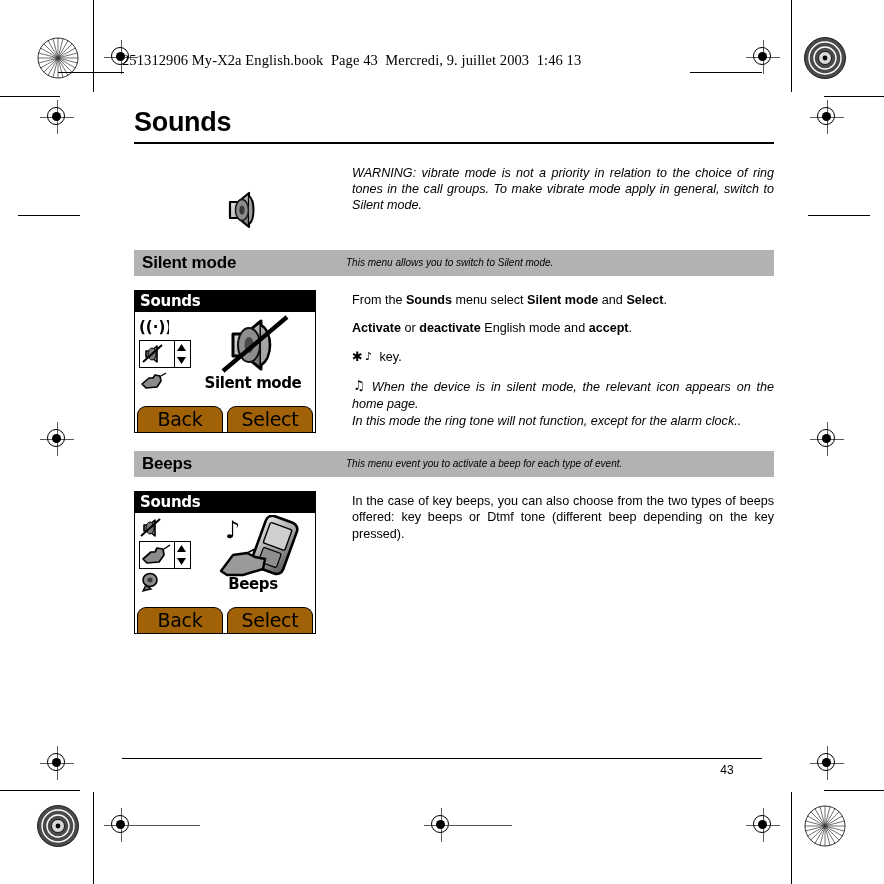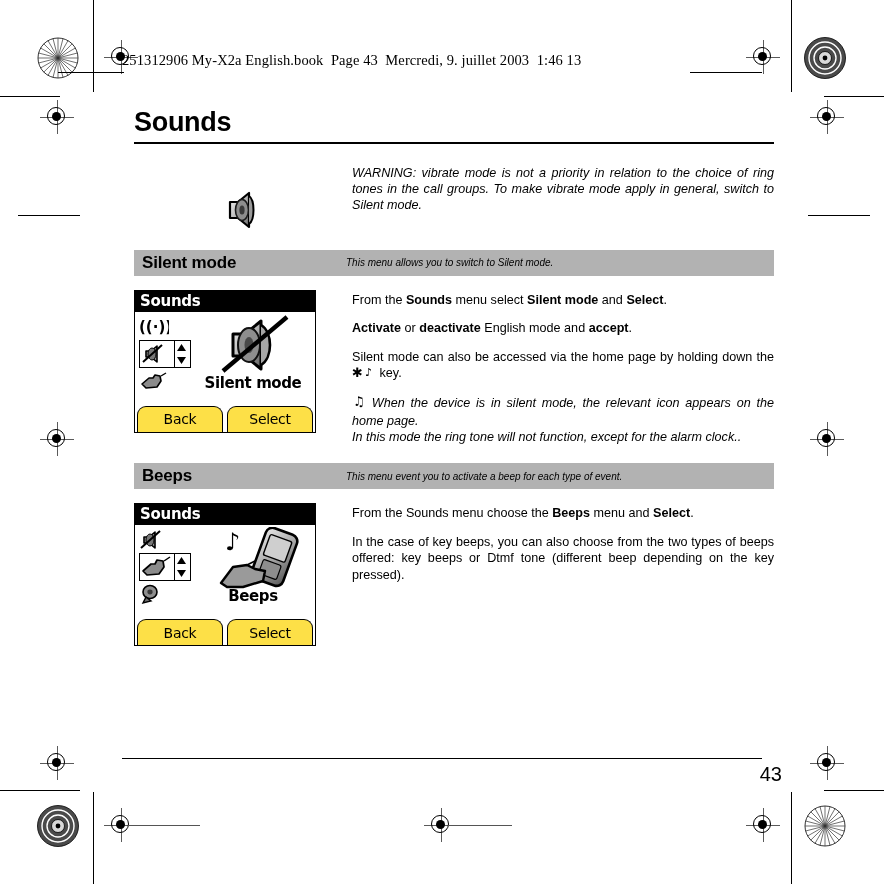--- a/index.html
+++ b/index.html
@@ -241,43 +241,43 @@
     position: absolute;
     bottom: 0;
     height: 26px;
     border: 1.5px solid #000;
     border-bottom: none;
     border-radius: 9px 9px 0 0;
     box-sizing: border-box;
     display: flex;
     align-items: center;
     justify-content: center;
-    font-size: 14px;
+    font-size: 19px;
     letter-spacing: -0.3px;
-    background: #fde047;
+    background: #a16207;
   }
   .ps-softkey.left  { left: 2px;  width: 86px; }
   .ps-softkey.right { right: 2px; width: 86px; }
 
   
   .footer-rule {
     position: absolute;
     left: 122px;
     top: 758px;
     width: 640px;
     height: 1.4px;
     background: #000;
   }
   .page-number {
     position: absolute;
-    left: 720px;
+    left: 696px;
     top: 763px;
     width: 62px;
-    text-align: right;
-    font-size: 20px;
+    text-align: center;
+    font-size: 12px;
   }
 
   .inline-glyph { display: inline-block; vertical-align: -1px; }
 </style>
 </head>
 <body>
 
 <div class="marks">
 
   <div class="mark-line" style="left:0px;  top:96px;  width:60px; height:1.2px;"></div>
@@ -538,21 +538,21 @@
     </div>
 
     <div class="body-text">
       <p>
         <span>From the </span><b>Sounds</b><span> menu select </span><b>Silent mode</b><span>  and </span><b>Select</b><span>.</span>
       </p>
       <p>
         <b>Activate</b><span> or </span><b>deactivate</b><span> English mode and </span><b>accept</b><span>.</span>
       </p>
       <p>
-        <span>Silent mode can also be accessed via the home page by holding down the </span><span class="inline-glyph"><svg width="24" height="12" viewBox="0 0 24 12">
+        <span class="inline-glyph"><svg width="24" height="12" viewBox="0 0 24 12">
               <text x="0" y="11" font-family="DejaVu Sans, sans-serif" font-size="13" font-weight="bold">✱</text>
               <text x="13" y="10" font-family="DejaVu Sans, sans-serif" font-size="11">♪</text>
             </svg></span><span> key.</span>
       </p>
       <p class="note tight">
         <span class="inline-glyph"><svg width="14" height="14" viewBox="0 0 14 14">
               <text x="1" y="12" font-family="DejaVu Sans, sans-serif" font-size="13" font-weight="bold">♫</text>
             </svg></span>
         <span>When the device is in silent mode, the relevant icon appears on the home page.</span><br>
         <span>In this mode the ring tone will not function, except for the alarm clock..</span>
@@ -626,23 +626,20 @@
         </div>
 
         <div class="ps-softkeys">
           <div class="ps-softkey left">Back</div>
           <div class="ps-softkey right">Select</div>
         </div>
       </div>
     </div>
 
     <div class="body-text">
-      <p>
-        <span>From the Sounds menu choose the </span><b>Beeps</b><span> menu and </span><b>Select</b><span>.</span>
-      </p>
       <p class="tight">In the case of key beeps, you can also choose from the two types of beeps offered: key beeps or Dtmf tone (different beep depending on the key pressed).</p>
     </div>
   </div>
 
 </div>
 
 <div class="footer-rule"></div>
 <div class="page-number">43</div>
 
 </body></html>

